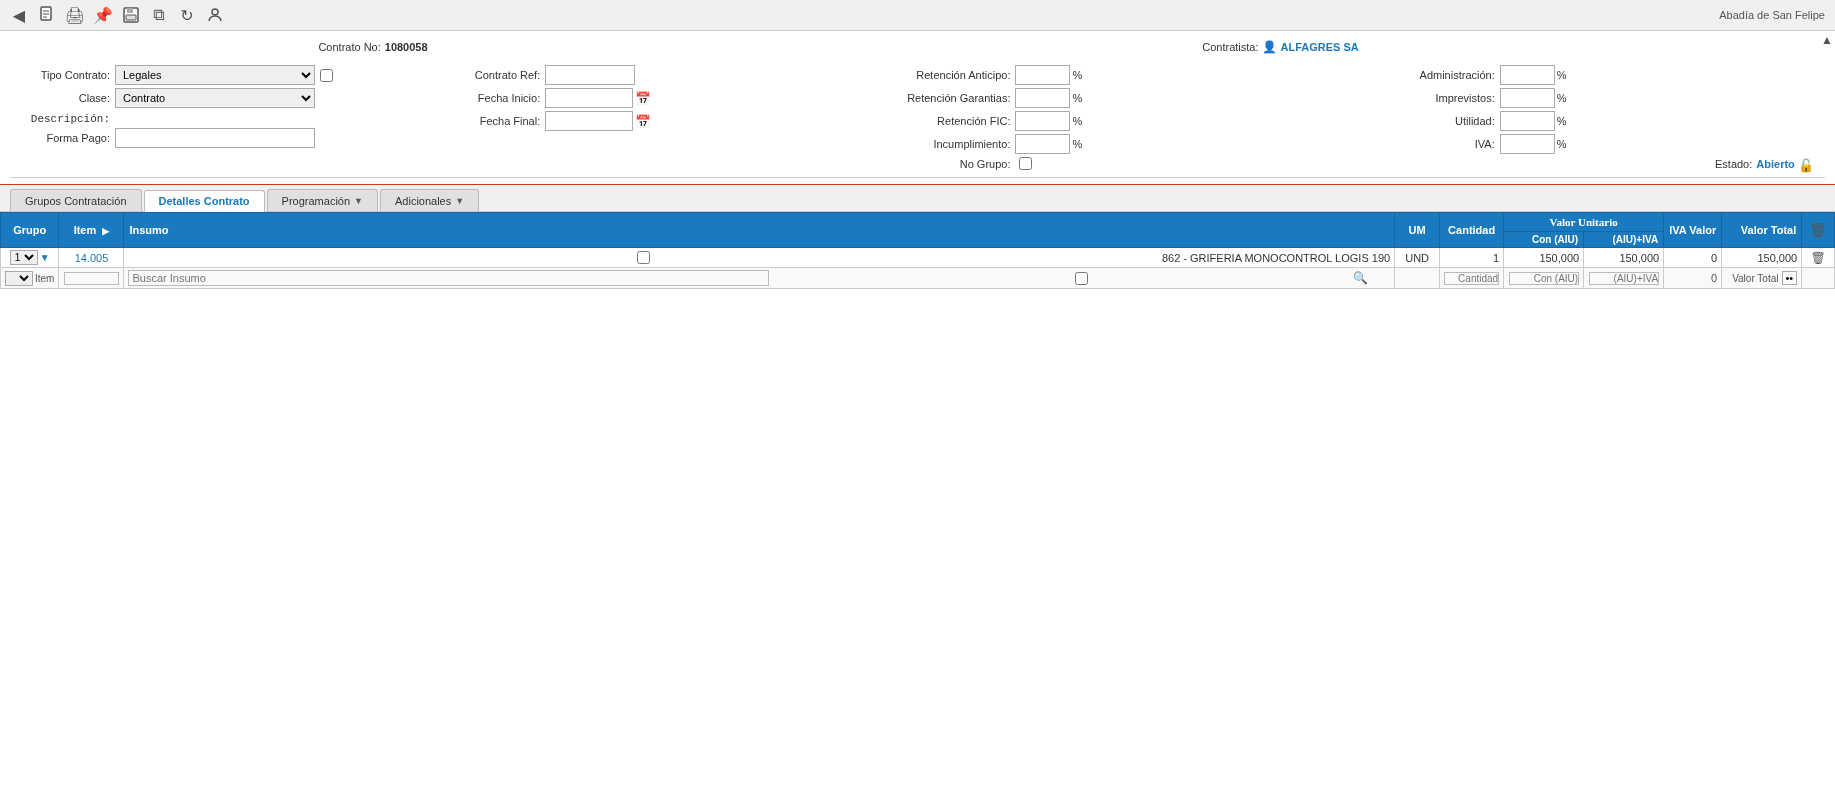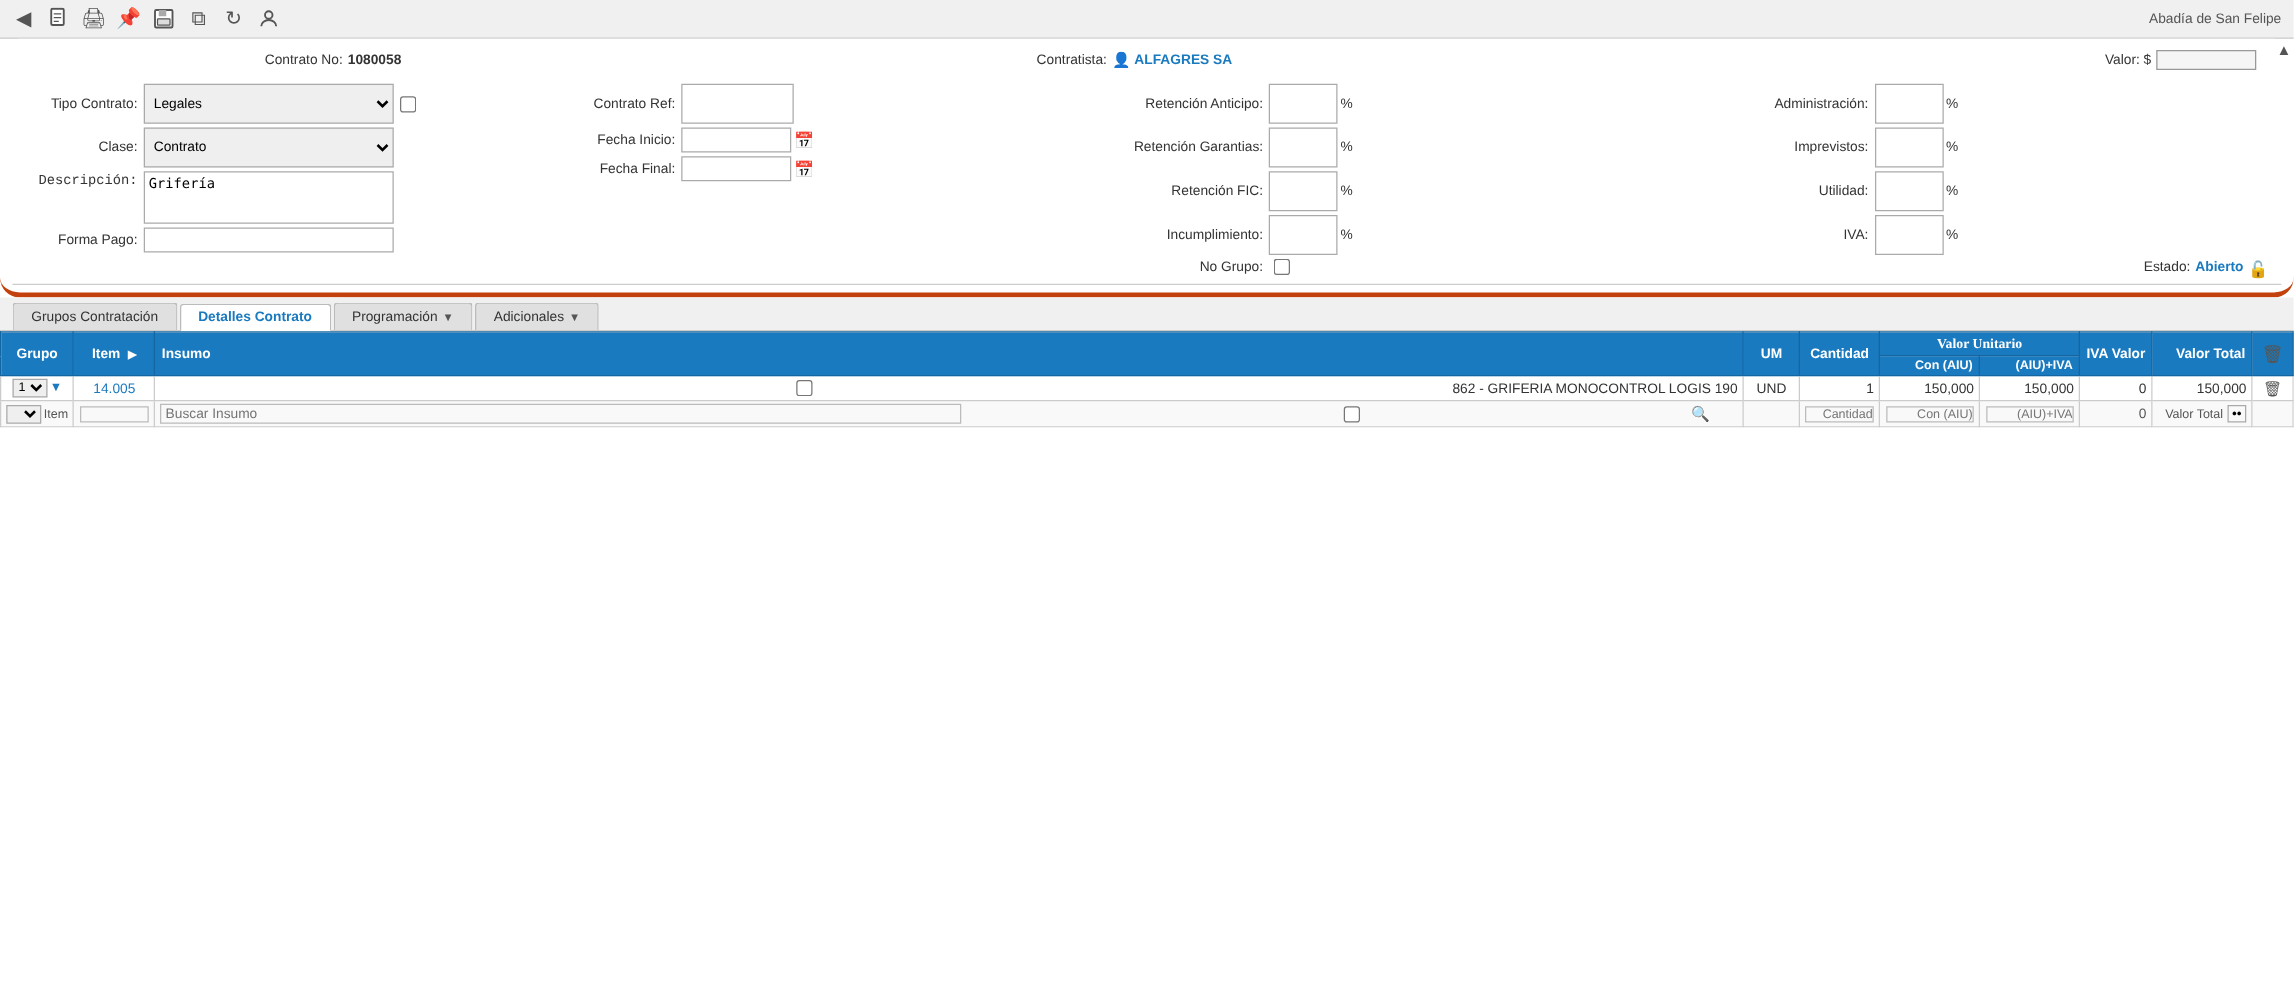--- a/index.html
+++ b/index.html
@@ -17,25 +17,24 @@
     #toolbar .tool-icon {
       cursor: pointer;
       font-size: 16px;
       color: #555;
       display: flex; align-items: center; justify-content: center;
       width: 22px; height: 22px;
     }
 
     
     #header {
-      border-bottom: 4px solid #c2410c;
+      border-bottom: 1px solid #c2410c;
       padding: 6px 10px 6px 10px;
       background: #fff;
       position: relative;
-      border-radius: 16px;
     }
     #header-row1 {
       display: flex;
       align-items: center;
       gap: 0;
       margin-bottom: 4px;
     }
     .header-label {
       color: #333;
       white-space: nowrap;
@@ -102,21 +101,21 @@
       min-width: 90px;
       text-align: right;
       margin-right: 5px;
       font-size: 11px;
     }
     .form-row input[type="text"],
     .form-row select {
       font-size: 11px;
       border: 1px solid #aaa;
       padding: 1px 3px;
-      height: 32px;
+      height: 20px;
     }
     .form-row select {
       width: 200px;
     }
     .form-row input.short {
       width: 90px;
     }
     .form-row textarea {
       font-size: 11px;
       border: 1px solid #aaa;
@@ -331,24 +330,20 @@
       <span class="header-label">Contrato No:</span>
       <span class="header-value-bold">1080058</span>
     </div>
 
     <div class="contratista-section">
       <span class="header-label">Contratista:</span>
       <span class="contratista-icon">👤</span>
       <span class="header-value-bold" style="color:#1a7abf;">ALFAGRES SA</span>
     </div>
 
-    <div class="valor-section">
-      <span class="header-label">Valor: $</span>
-      <input type="text" style="width: 80px; text-align: right; border: 1px solid rgb(153, 153, 153); padding: 1px 3px; font-size: 11px; background: rgb(245, 245, 245);">
-    </div>
     <span class="header-collapse">▲</span>
   </div>
 
   <div id="form-area">
 
     <div class="form-col">
       <div class="form-row">
         <label>Tipo Contrato:</label>
         <select style="width:200px;">
           <option>Legales</option>
@@ -358,21 +353,20 @@
       </div>
       <div class="form-row">
         <label>Clase:</label>
         <select style="width:200px;">
           <option>Contrato</option>
           <option>Otro</option>
         </select>
       </div>
       <div class="form-row" style="align-items:flex-start;">
         <label style="padding-top:2px;font-family:Liberation Mono, monospace;">Descripción:</label>
-        <textarea style="width: 200px; height: 42px; font-size: 11px; border: 1px solid rgb(170, 170, 170); resize: none;">Grifería</textarea>
       </div>
       <div class="form-row">
         <label>Forma Pago:</label>
         <input type="text" style="width: 200px; font-size: 11px; border: 1px solid rgb(170, 170, 170); padding: 1px 3px; height: 20px;">
       </div>
     </div>
 
     <div class="form-col-mid">
       <div class="form-row">
         <label style="min-width:90px;text-align:right;">Contrato Ref:</label>

